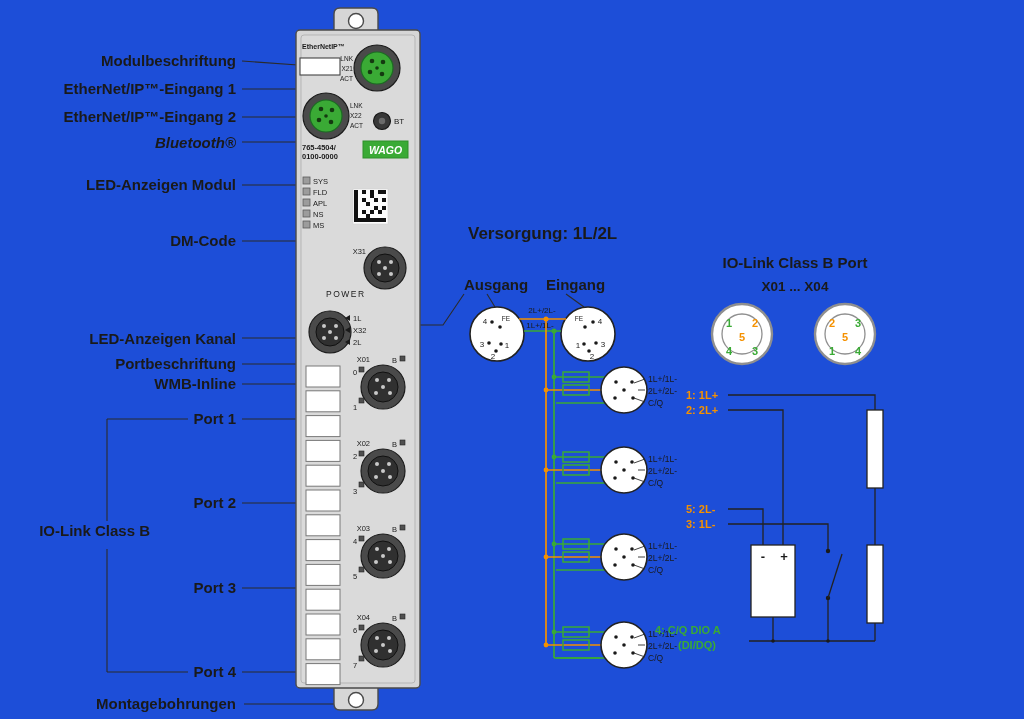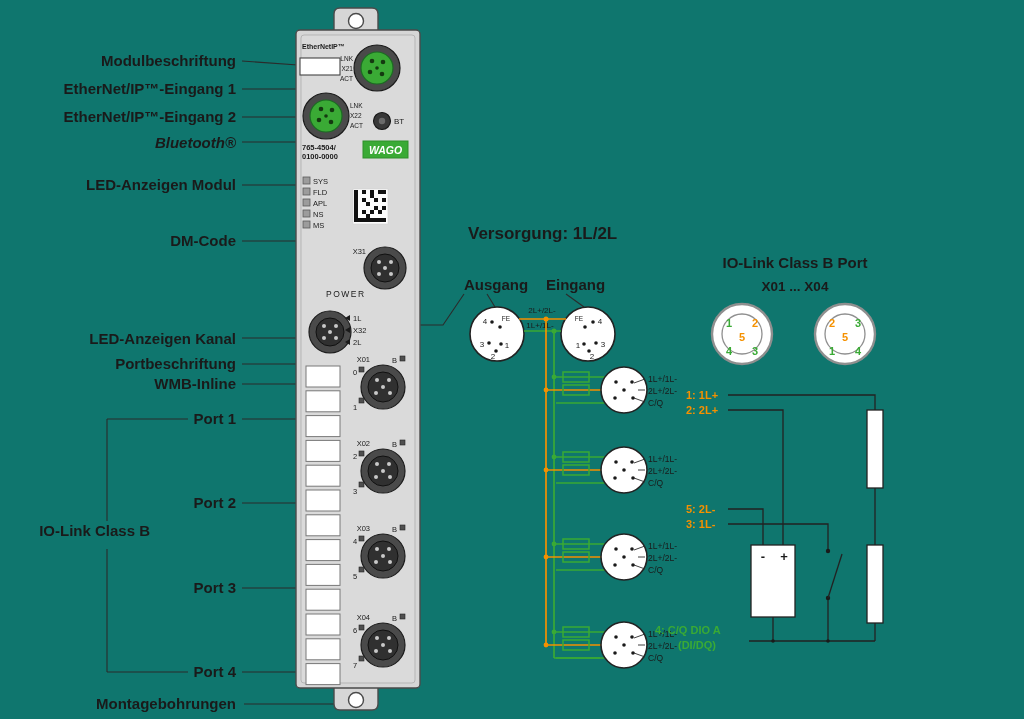--- a/index.html
+++ b/index.html
@@ -1,16 +1,16 @@
 <!DOCTYPE html>
 <html><head>
 <meta charset="utf-8">
 <style>
   html,body{margin:0;padding:0;background:#fff}
-  .stage{position:relative;width:1024px;height:719px;background:#0f766e;overflow:hidden}
+  .stage{position:relative;width:1024px;height:719px;background:#1d4ed8;overflow:hidden}
   svg{display:block}
   text{font-family:"Liberation Sans","DejaVu Sans",sans-serif;fill:#1a1a1a}
   .lbl{font-size:15px;font-weight:bold}
   .it{font-style:italic}
   .h17{font-size:17px;font-weight:bold}
   .h15{font-size:15px;font-weight:bold}
   .h14{font-size:13.5px;font-weight:bold}
   .t65{font-size:6.5px}
   .t7b{font-size:7px;font-weight:bold}
   .t75{font-size:7.5px}

